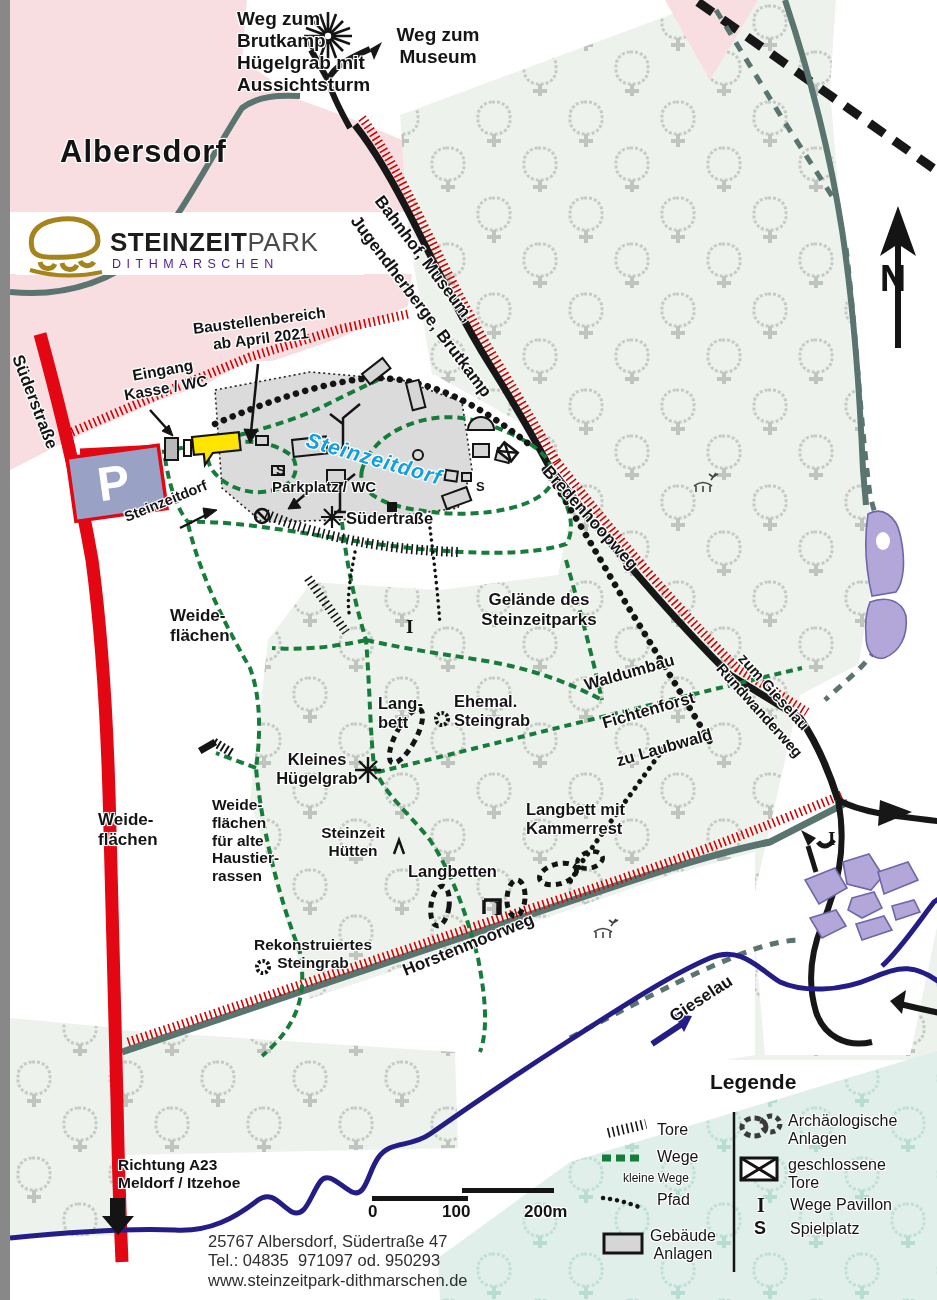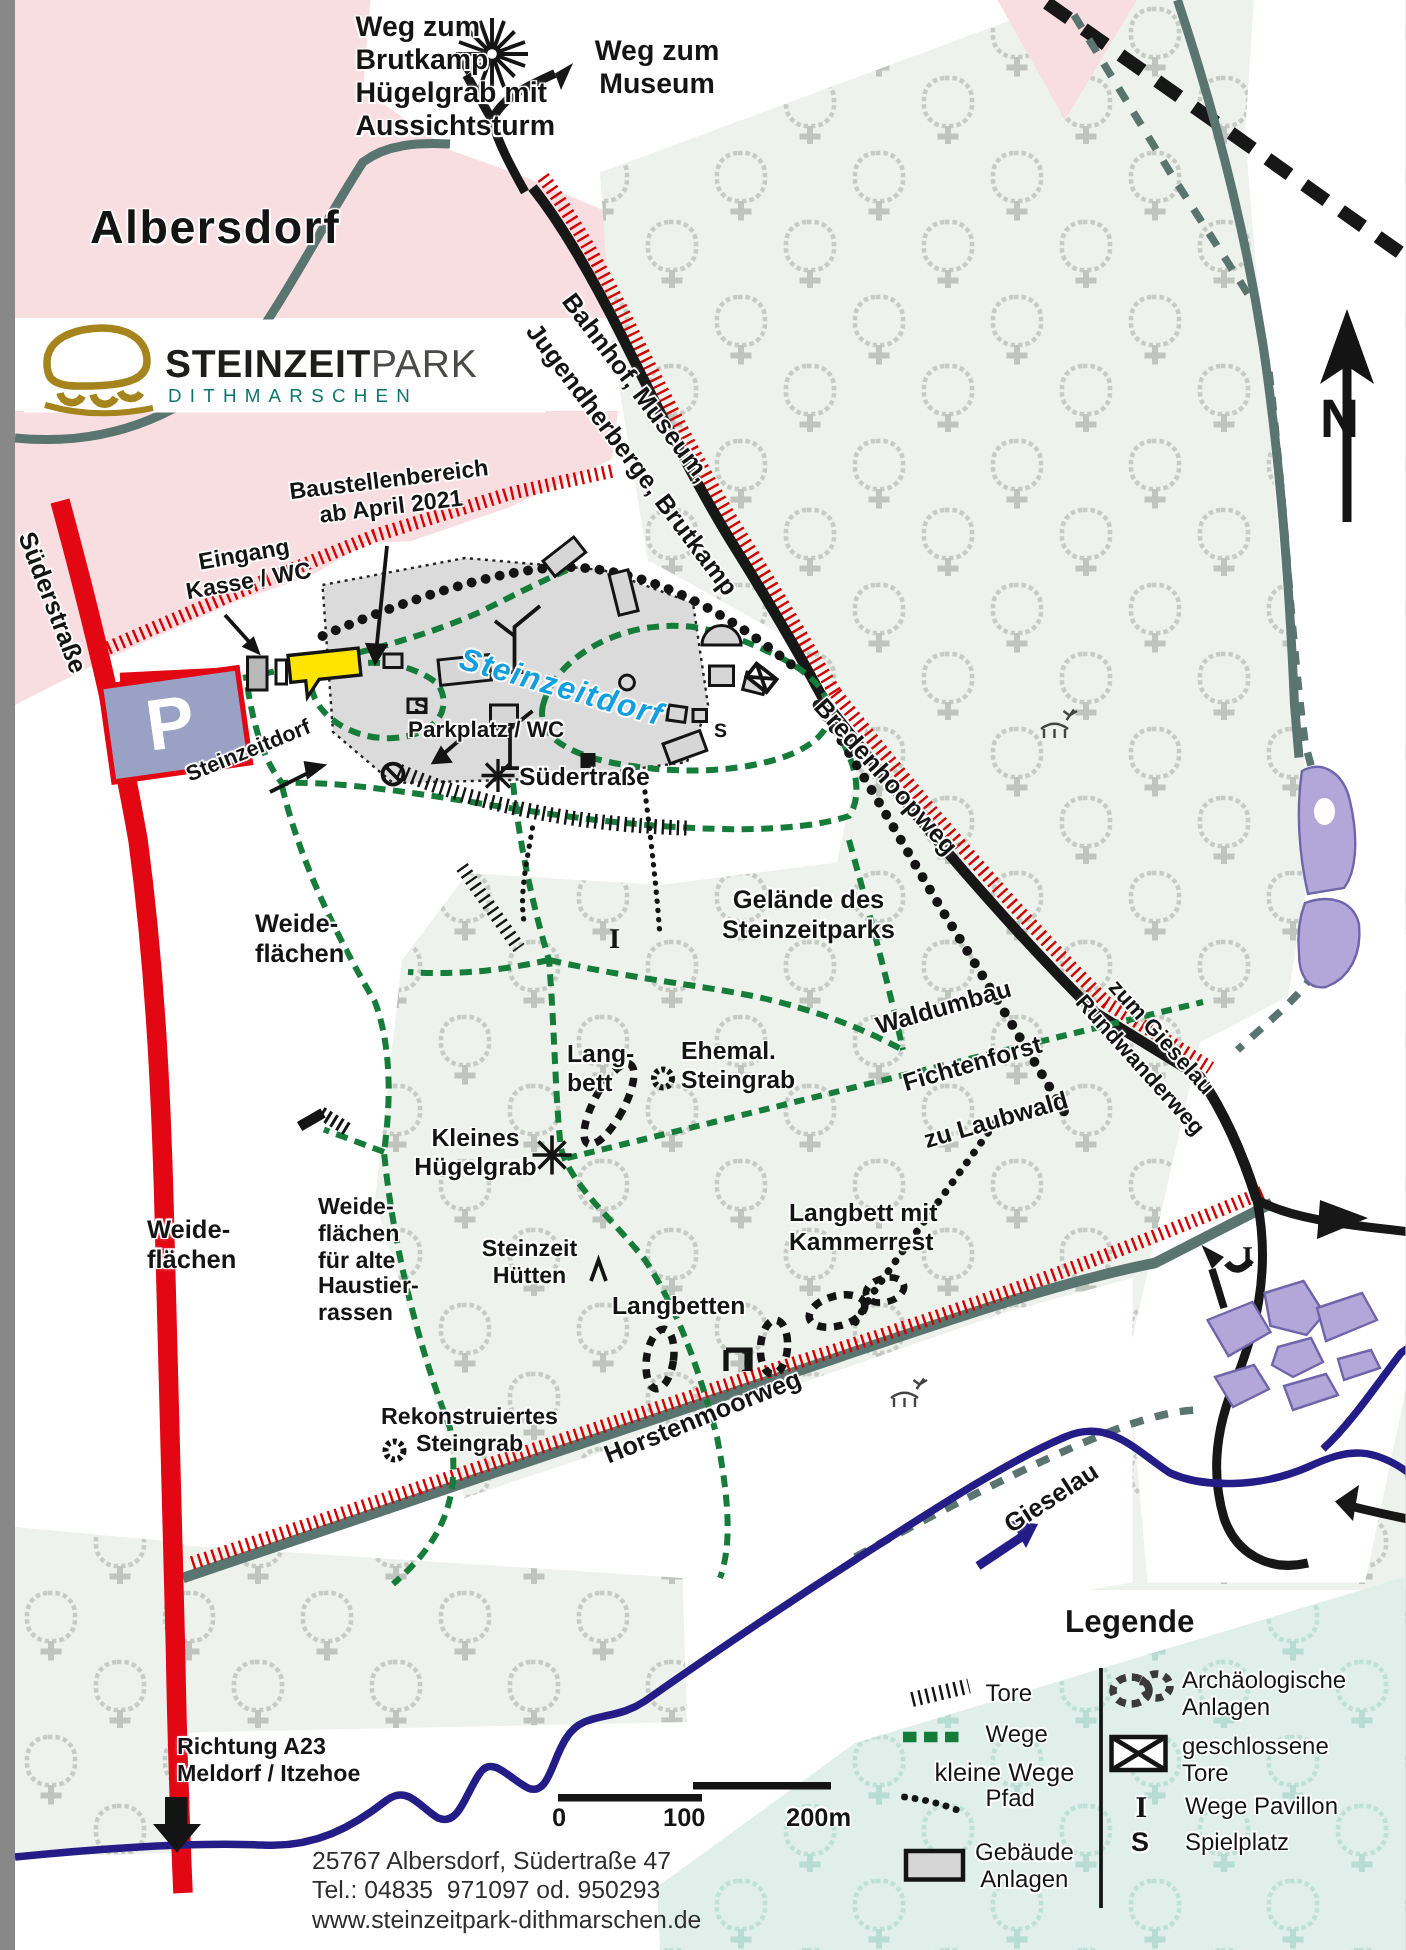--- a/index.html
+++ b/index.html
@@ -311,21 +311,21 @@
 
 <div class="lbl" style="left:227px;top:8px;font-size:19px;">Weg zum
 Brutkamp
 Hügelgrab mit
 Aussichtsturm</div>
 <div class="lbl ctr" style="left:380px;top:24px;width:96px;font-size:19px;">Weg zum
 Museum</div>
 <div class="lbl noshadow" style="left:100px;top:228px;font-size:26px;letter-spacing:0.5px;"><span style="color:#1d1d1b;">STEINZEIT</span><span style="font-weight:300;color:#4a4a49;">PARK</span></div>
 
 <div class="lbl" style="left:50px;top:134px;font-size:31px;letter-spacing:1px;">Albersdorf</div>
-<div class="lbl noshadow" style="left:102px;top:257px;font-size:12.5px;font-weight:normal;letter-spacing:5.5px;color:#0f766e;">DITHMARSCHEN</div>
+<div class="lbl noshadow" style="left:102px;top:257px;font-size:12.5px;font-weight:normal;letter-spacing:5.5px;color:#4c1d95;">DITHMARSCHEN</div>
 
 <div class="lbl ctr" style="left:182px;top:320px;width:132px;font-size:15.5px;transform:rotate(-7deg);">Baustellenbereich
 ab April 2021</div>
 <div class="lbl ctr" style="left:104px;top:370px;width:96px;font-size:15.5px;transform:rotate(-10deg);">Eingang
 Kasse / WC</div>
 <div class="lbl" style="left:16px;top:352px;font-size:17px;transform:rotate(69deg);">Süderstraße</div>
 
 <div class="lbl" style="left:376px;top:192px;font-size:17px;transform:rotate(53deg);">Bahnhof, Museum,</div>
 <div class="lbl" style="left:352px;top:212px;font-size:17px;transform:rotate(53deg);">Jugendherberge, Brutkamp</div>
 <div class="lbl" style="left:543px;top:462px;font-size:17px;transform:rotate(48deg);">Bredenhoopweg</div>
@@ -374,21 +374,21 @@
 
 <div class="lbl" style="left:358px;top:1202px;font-size:17px;">0</div>
 <div class="lbl" style="left:432px;top:1202px;font-size:17px;">100</div>
 <div class="lbl" style="left:514px;top:1202px;font-size:17px;">200m</div>
 
 <div class="lbl plain noshadow" style="left:198px;top:1232px;font-size:16.5px;color:#2e2e2e;line-height:1.18;white-space:pre-wrap;"><span>25767 Albersdorf, Südertraße 47</span><br><span>Tel.: 04835  971097 od. 950293</span><br><span>www.steinzeitpark-dithmarschen.de</span></div>
 
 <div class="lbl" style="left:700px;top:1070px;font-size:21px;">Legende</div>
 <div class="lbl plain" style="left:647px;top:1121px;font-size:16px;">Tore</div>
 <div class="lbl plain" style="left:647px;top:1148px;font-size:16px;">Wege</div>
-<div class="lbl plain" style="left:613px;top:1172px;font-size:17px;">kleine Wege</div>
+<div class="lbl plain" style="left:613px;top:1172px;font-size:12px;">kleine Wege</div>
 <div class="lbl plain" style="left:647px;top:1191px;font-size:16px;">Pfad</div>
 <div class="lbl plain" style="left:640px;top:1227px;font-size:16px;text-align:center;">Gebäude
 Anlagen</div>
 <div class="lbl plain" style="left:778px;top:1112px;font-size:16px;">Archäologische
 Anlagen</div>
 <div class="lbl plain" style="left:778px;top:1156px;font-size:16px;">geschlossene
 Tore</div>
 <div class="lbl serifI" style="left:747px;top:1194px;font-size:20px;">I</div>
 <div class="lbl plain" style="left:780px;top:1196px;font-size:16px;">Wege Pavillon</div>
 <div class="lbl" style="left:744px;top:1218px;font-size:18px;">S</div>

